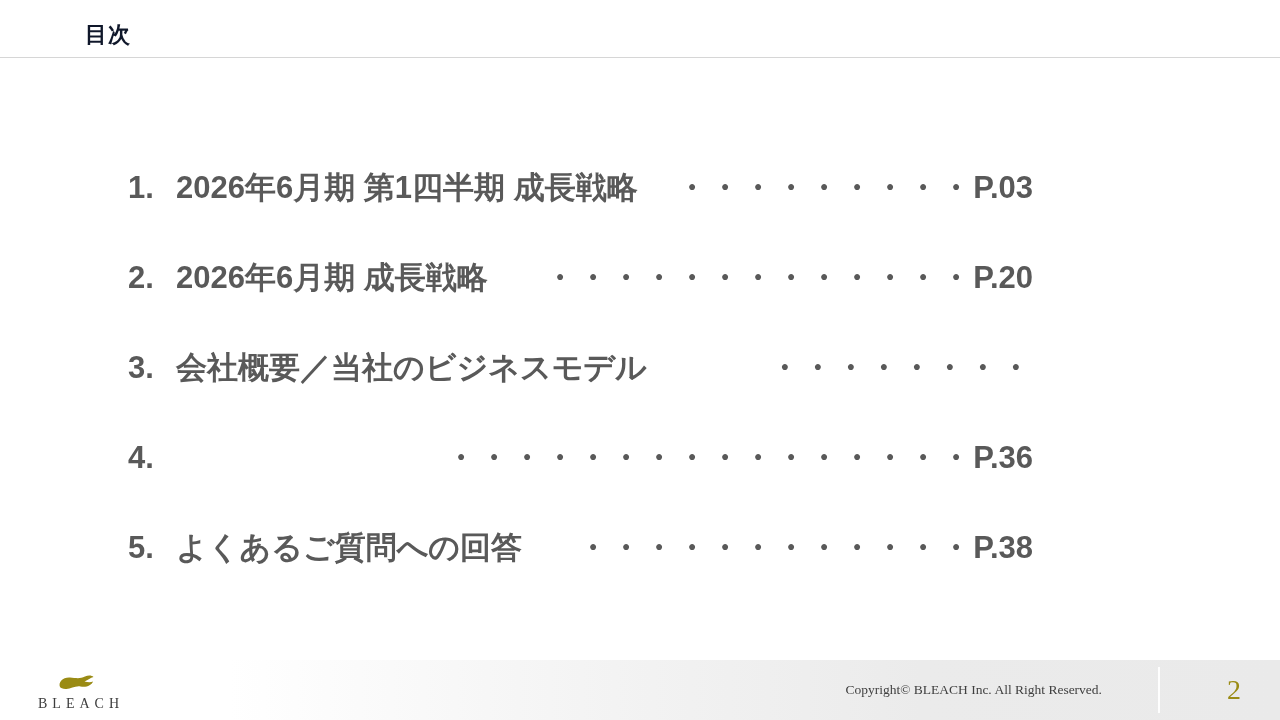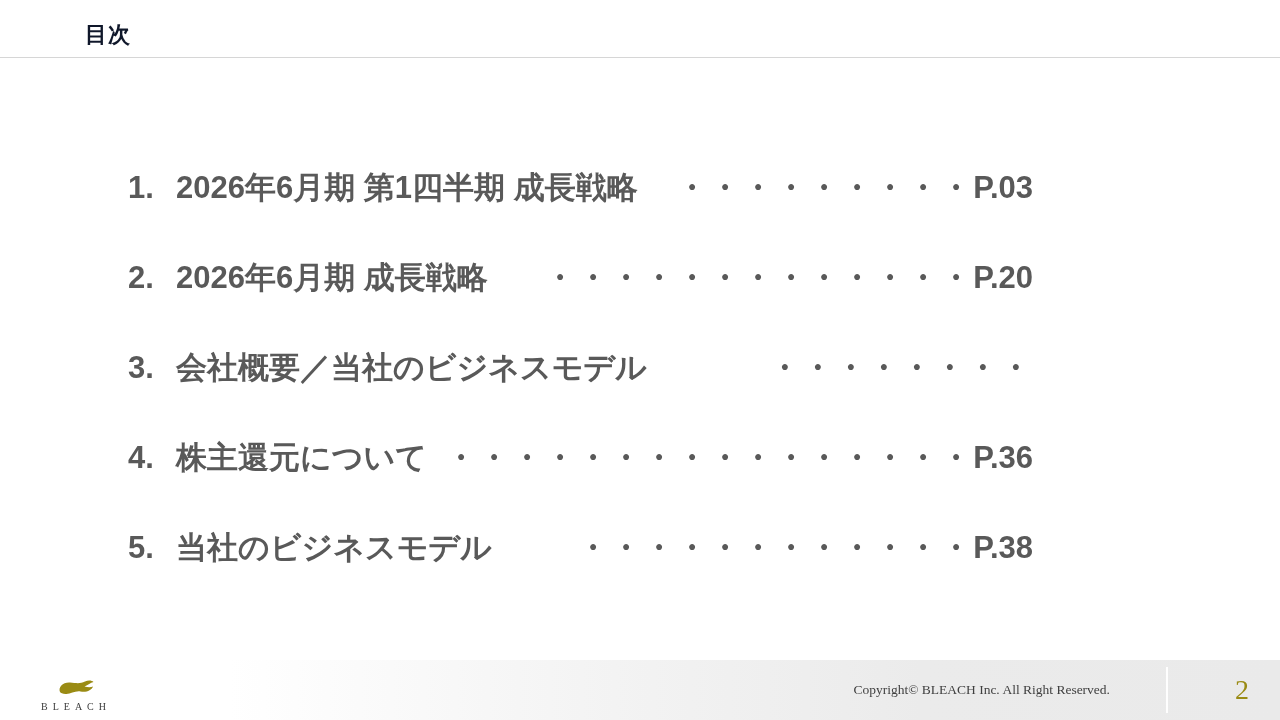--- a/index.html
+++ b/index.html
@@ -75,33 +75,33 @@
   .logo-block {
     position: absolute;
     left: 38px;
     bottom: 8px;
     width: 76px;
     text-align: center;
   }
   .logo-mark { display: block; margin: 0 auto 2px auto; }
   .logo-text {
     font-family: "Liberation Serif", serif;
-    font-size: 10px;
+    font-size: 14px;
     letter-spacing: 5px;
     color: #3d3d3d;
     white-space: nowrap;
   }
   .footer-right {
     position: absolute;
     right: 0;
     bottom: 0;
     height: 60px;
     display: flex;
     align-items: center;
-    padding-right: 28px;
+    padding-right: 36px;
     gap: 38px;
   }
   .copyright {
     font-family: "Liberation Serif", serif;
     font-size: 13.5px;
     color: #3f3f3f;
     white-space: nowrap;
   }
   .footer-divider {
     width: 2px;
@@ -142,28 +142,27 @@
     </div>
 
     <div class="toc-row">
       <span class="toc-num">3.</span>
       <span class="toc-title">会社概要／当社のビジネスモデル</span>
       <span class="toc-dots">・・・・・・・・</span>
     </div>
 
     <div class="toc-row">
       <span class="toc-num">4.</span>
-      <span class="toc-title">株主還元について</span>
       <span class="toc-dots">・・・・・・・・・・・・・・・・</span>
       <span class="toc-page">P.36</span>
     </div>
 
     <div class="toc-row">
       <span class="toc-num">5.</span>
-      <span class="toc-title">当社のビジネスモデル</span>
+      <span class="toc-title">よくあるご質問への回答</span>
       <span class="toc-dots">・・・・・・・・・・・・</span>
       <span class="toc-page">P.38</span>
     </div>
   </div>
 
   <div class="footer">
     <div class="logo-block">
       <svg class="logo-mark" width="40" height="20" viewBox="0 0 40 20" aria-hidden="true">
         <path fill="#9a8b14" d="M4 13
           C 2 8, 7 3, 14 3.5

